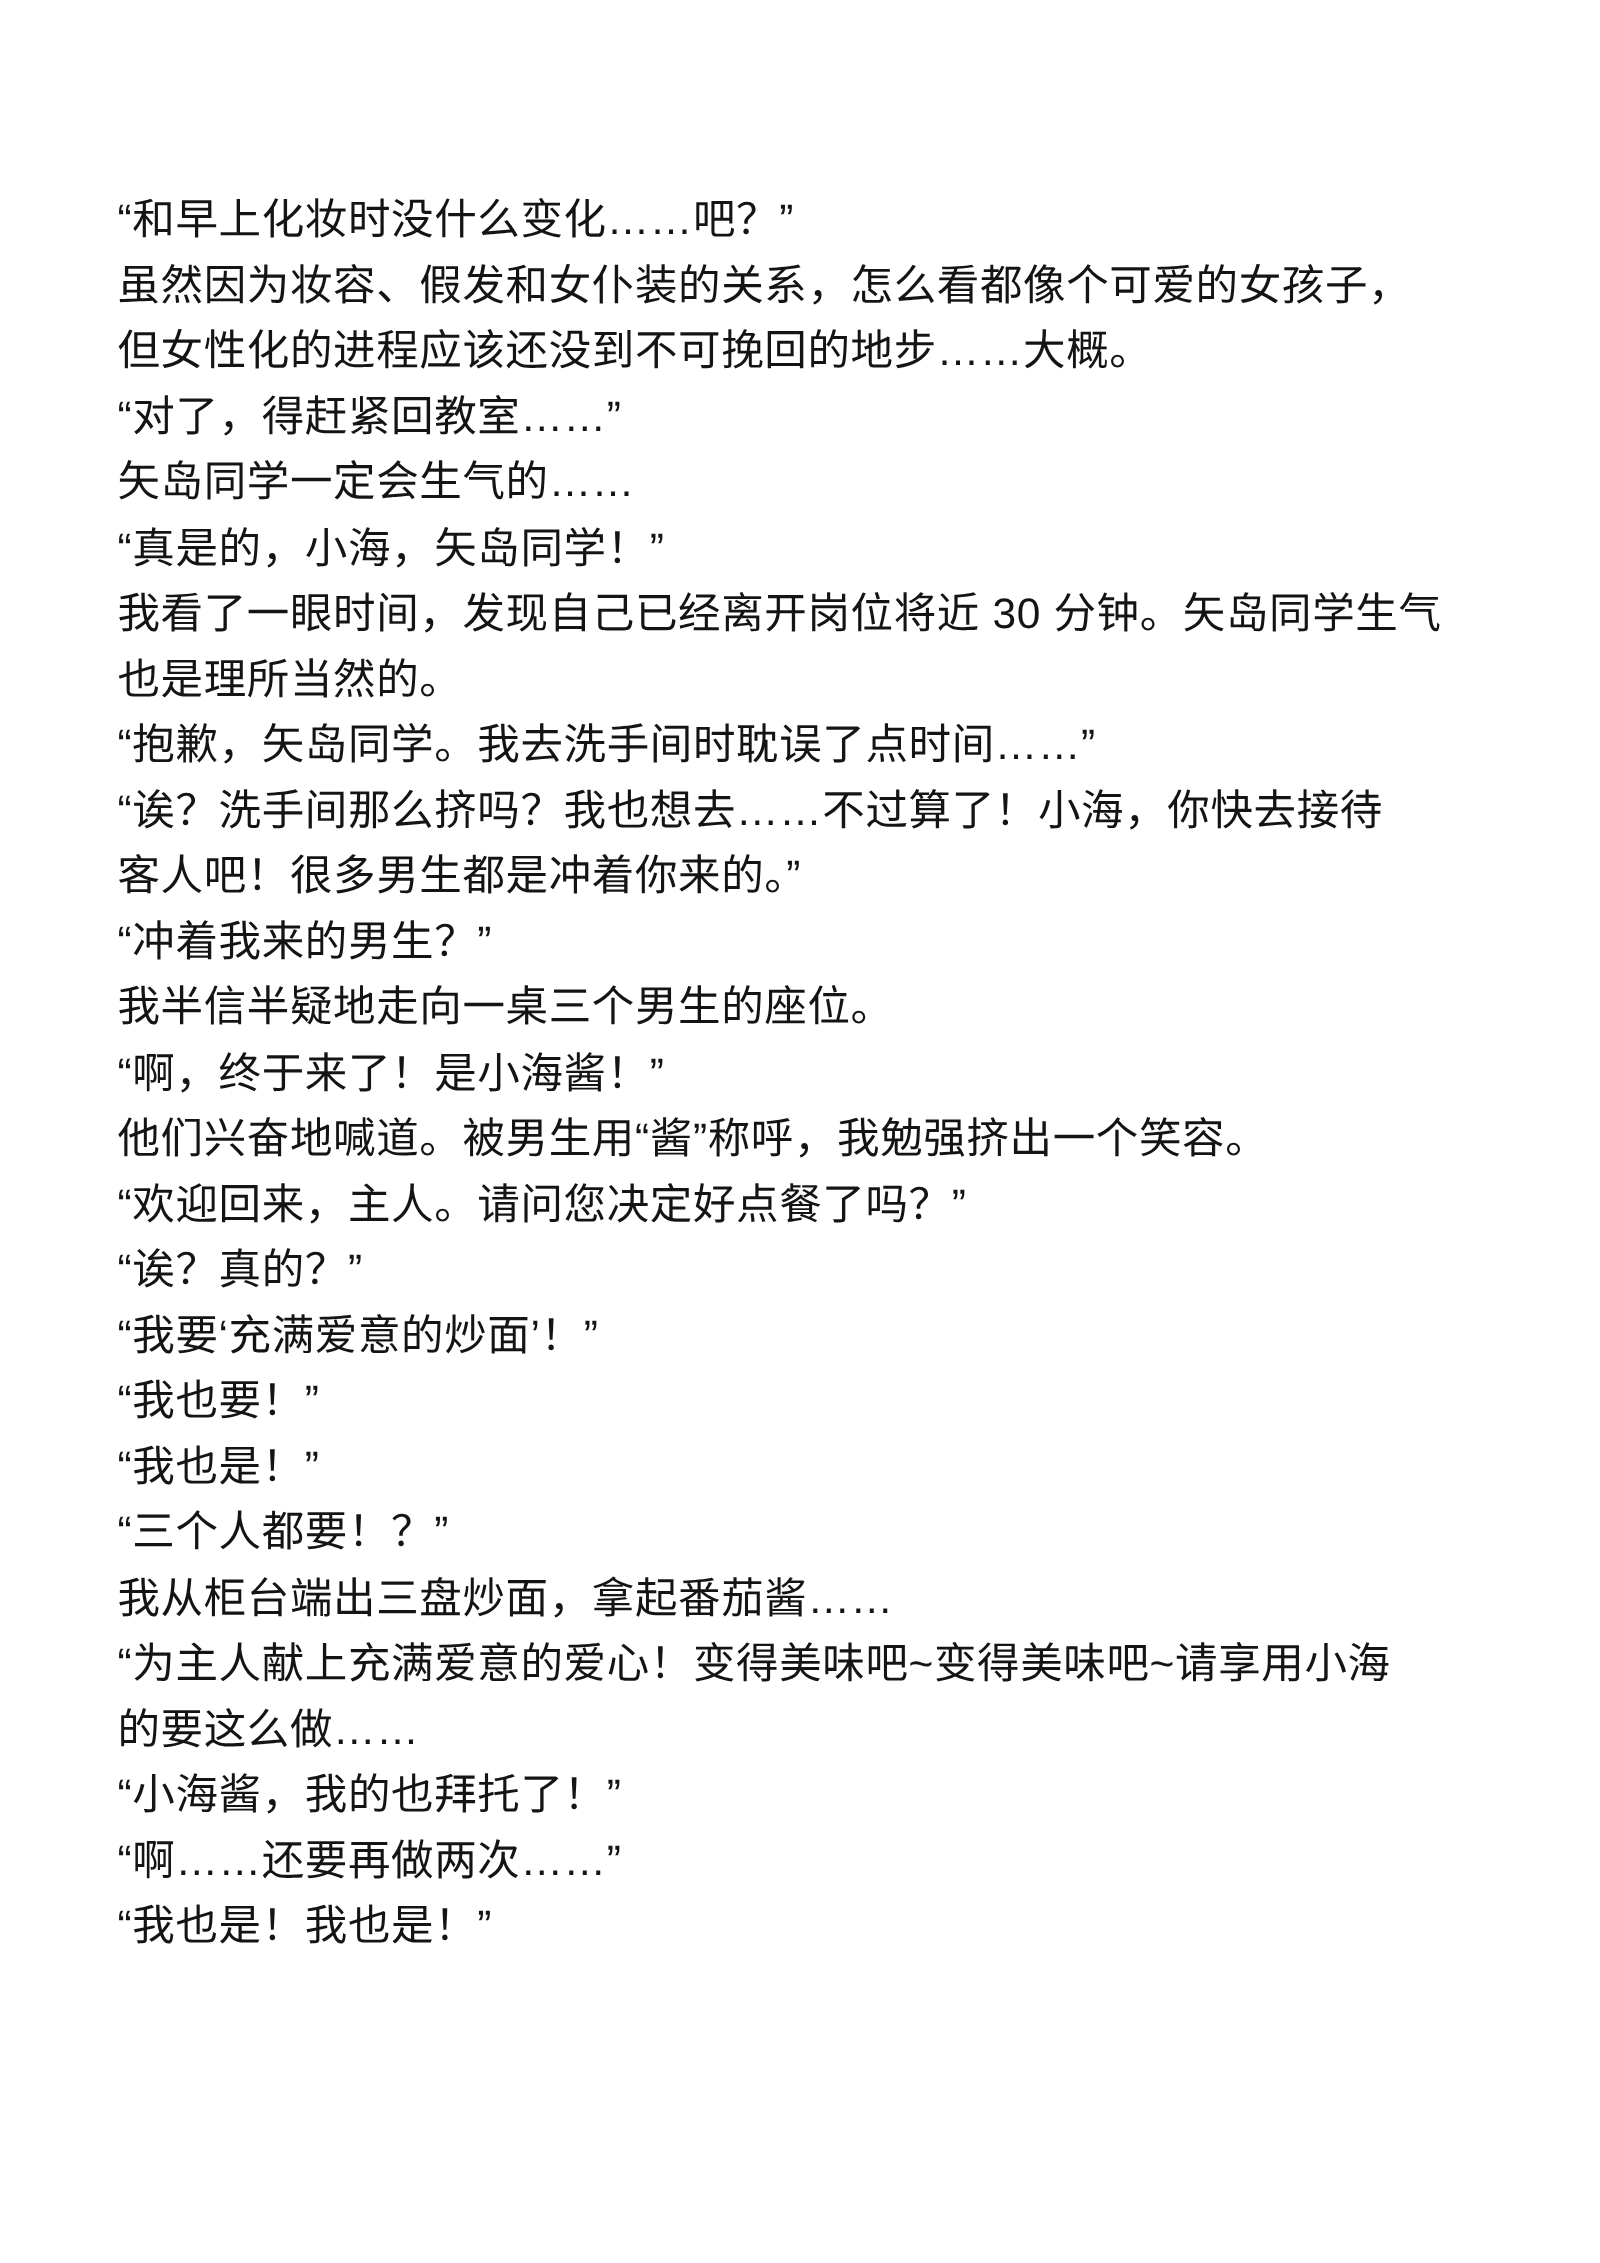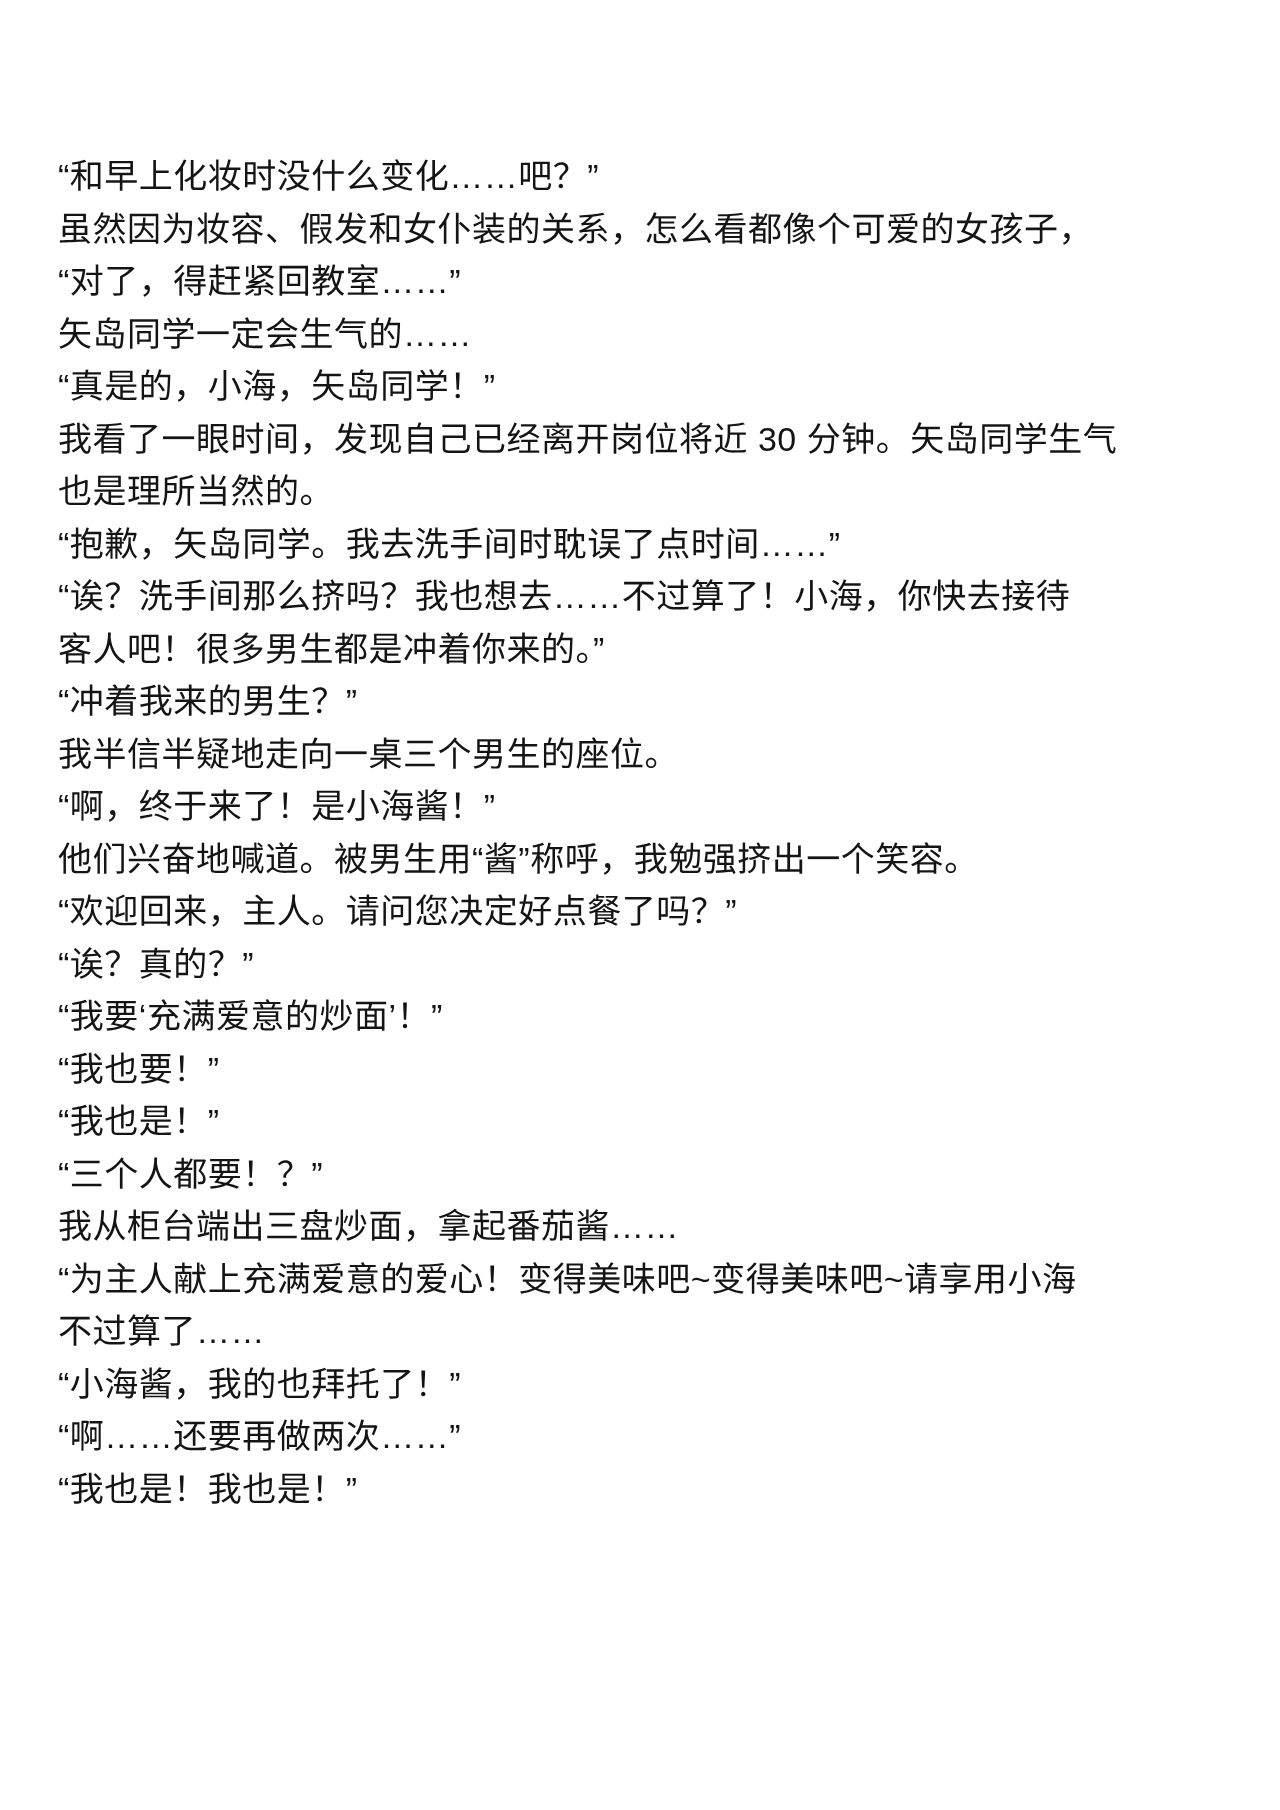--- a/index.html
+++ b/index.html
@@ -11,21 +11,21 @@
     width: 1280px;
     height: 1810px;
     overflow: hidden;
     font-family: "Liberation Sans", sans-serif;
   }
   .page {
     width: 1280px;
     height: 1450px;
     background: #ffffff;
     box-sizing: border-box;
-    padding: 150px 84px 0 58px;
+    padding: 150px 84px 0 94px;
   }
   .text-column {
     width: 1082px;
   }
   .text-line {
     display: block;
     font-size: 34px;
     line-height: 52.5px;
     height: 52.5px;
     color: #141414;
@@ -35,38 +35,39 @@
     font-family: "Liberation Sans", sans-serif;
   }
 </style>
 </head>
 <body>
 
 <div class="page">
   <div class="text-column">
     <div class="text-line">“和早上化妆时没什么变化……吧？”</div>
     <div class="text-line">虽然因为妆容、假发和女仆装的关系，怎么看都像个可爱的女孩子，</div>
+    <div class="text-line">但女性化的进程应该还没到不可挽回的地步……大概。</div>
     <div class="text-line">“对了，得赶紧回教室……”</div>
     <div class="text-line">矢岛同学一定会生气的……</div>
     <div class="text-line">“真是的，小海，矢岛同学！”</div>
     <div class="text-line">我看了一眼时间，发现自己已经离开岗位将近 30 分钟。矢岛同学生气</div>
     <div class="text-line">也是理所当然的。</div>
     <div class="text-line">“抱歉，矢岛同学。我去洗手间时耽误了点时间……”</div>
     <div class="text-line">“诶？洗手间那么挤吗？我也想去……不过算了！小海，你快去接待</div>
     <div class="text-line">客人吧！很多男生都是冲着你来的。”</div>
     <div class="text-line">“冲着我来的男生？”</div>
     <div class="text-line">我半信半疑地走向一桌三个男生的座位。</div>
     <div class="text-line">“啊，终于来了！是小海酱！”</div>
     <div class="text-line">他们兴奋地喊道。被男生用“酱”称呼，我勉强挤出一个笑容。</div>
     <div class="text-line">“欢迎回来，主人。请问您决定好点餐了吗？”</div>
     <div class="text-line">“诶？真的？”</div>
     <div class="text-line">“我要‘充满爱意的炒面’！”</div>
     <div class="text-line">“我也要！”</div>
     <div class="text-line">“我也是！”</div>
     <div class="text-line">“三个人都要！？”</div>
     <div class="text-line">我从柜台端出三盘炒面，拿起番茄酱……</div>
     <div class="text-line">“为主人献上充满爱意的爱心！变得美味吧~变得美味吧~请享用小海</div>
-    <div class="text-line">不过算了……</div>
+    <div class="text-line">的要这么做……</div>
     <div class="text-line">“小海酱，我的也拜托了！”</div>
     <div class="text-line">“啊……还要再做两次……”</div>
     <div class="text-line">“我也是！我也是！”</div>
   </div>
 </div>
 
 </body></html>

